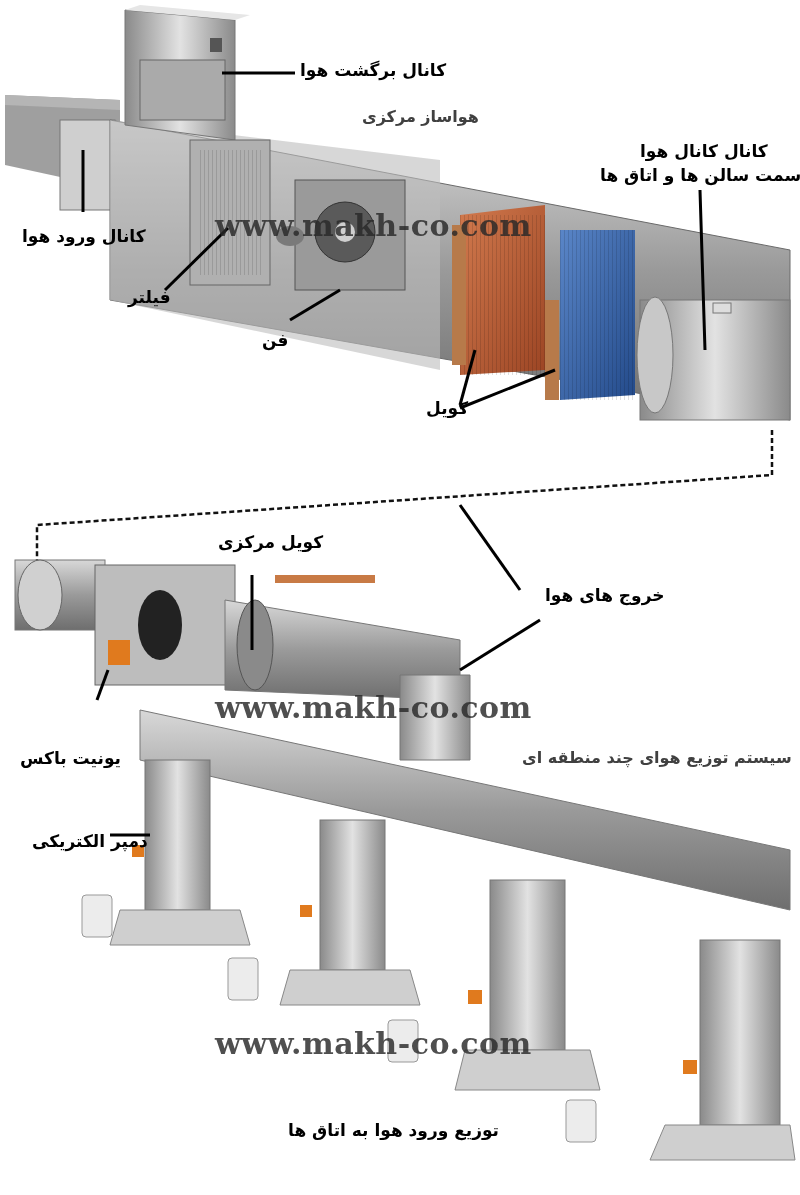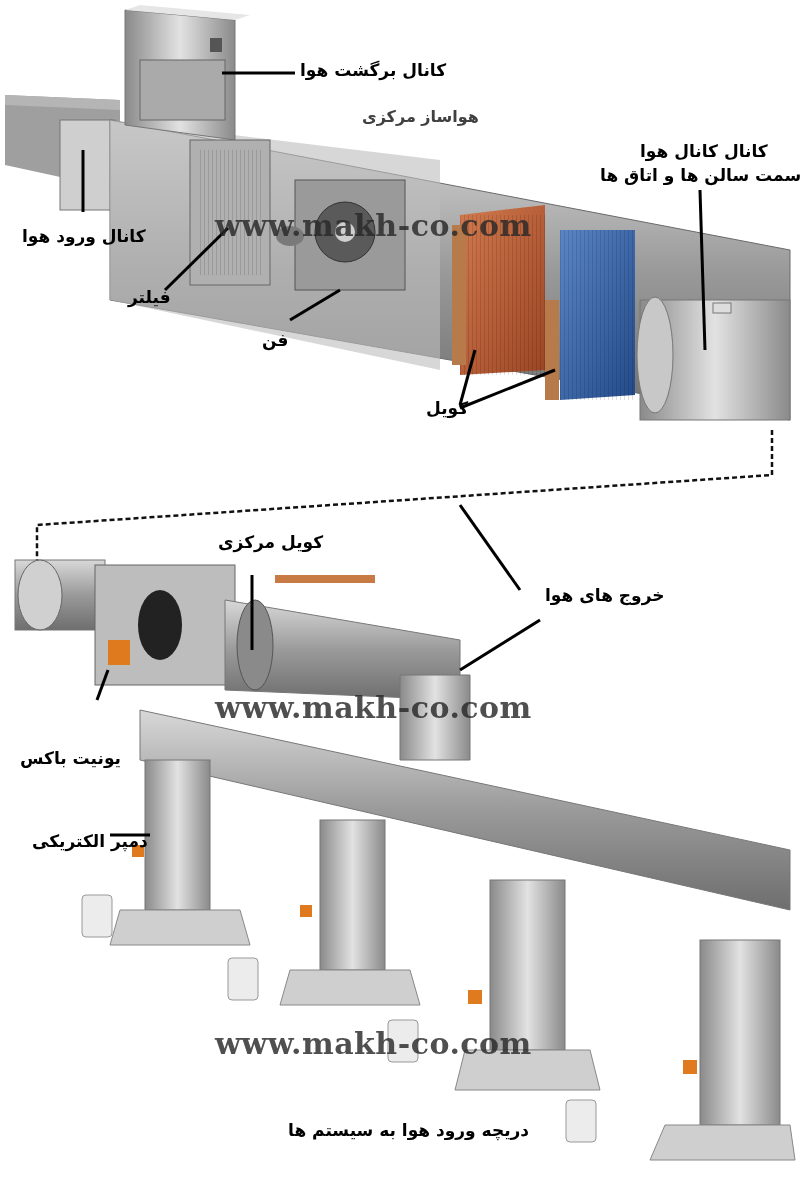--- a/index.html
+++ b/index.html
@@ -135,27 +135,28 @@
     <line x1="97" y1="700" x2="108" y2="670"></line>
     <line x1="110" y1="835" x2="150" y2="835"></line>
   </g>
 </svg>
 
 <div class="wm" style="left:215px;top:208px;">www.makh-co.com</div>
 <div class="wm" style="left:215px;top:690px;">www.makh-co.com</div>
 <div class="wm" style="left:215px;top:1026px;">www.makh-co.com</div>
 
 <div class="lbl blue" style="left:362px;top:107px;">هواساز مرکزی</div>
+<div class="lbl blue" style="left:522px;top:748px;">سیستم توزیع هوای چند منطقه ای</div>
 
 <div class="lbl" style="left:300px;top:60px;">کانال برگشت هوا</div>
 <div class="lbl" style="left:640px;top:141px;">کانال کانال هوا</div>
 <div class="lbl" style="left:600px;top:165px;">به سمت سالن ها و اتاق ها</div>
 <div class="lbl" style="left:22px;top:226px;">کانال ورود هوا</div>
 <div class="lbl" style="left:128px;top:287px;">فیلتر</div>
 <div class="lbl" style="left:262px;top:330px;">فن</div>
 <div class="lbl" style="left:426px;top:398px;">کویل</div>
 <div class="lbl" style="left:218px;top:532px;">کویل مرکزی</div>
 <div class="lbl" style="left:545px;top:585px;">خروج های هوا</div>
 <div class="lbl" style="left:20px;top:712px;margin-top:36px;">یونیت باکس</div>
 <div class="lbl" style="left:32px;top:831px;">دمپر الکتریکی</div>
-<div class="lbl" style="left:288px;top:1120px;">دریچه ورود هوا به سیستم ها</div>
+<div class="lbl" style="left:288px;top:1120px;">توزیع ورود هوا به اتاق ها</div>
 
 </div>
 
 </body></html>

